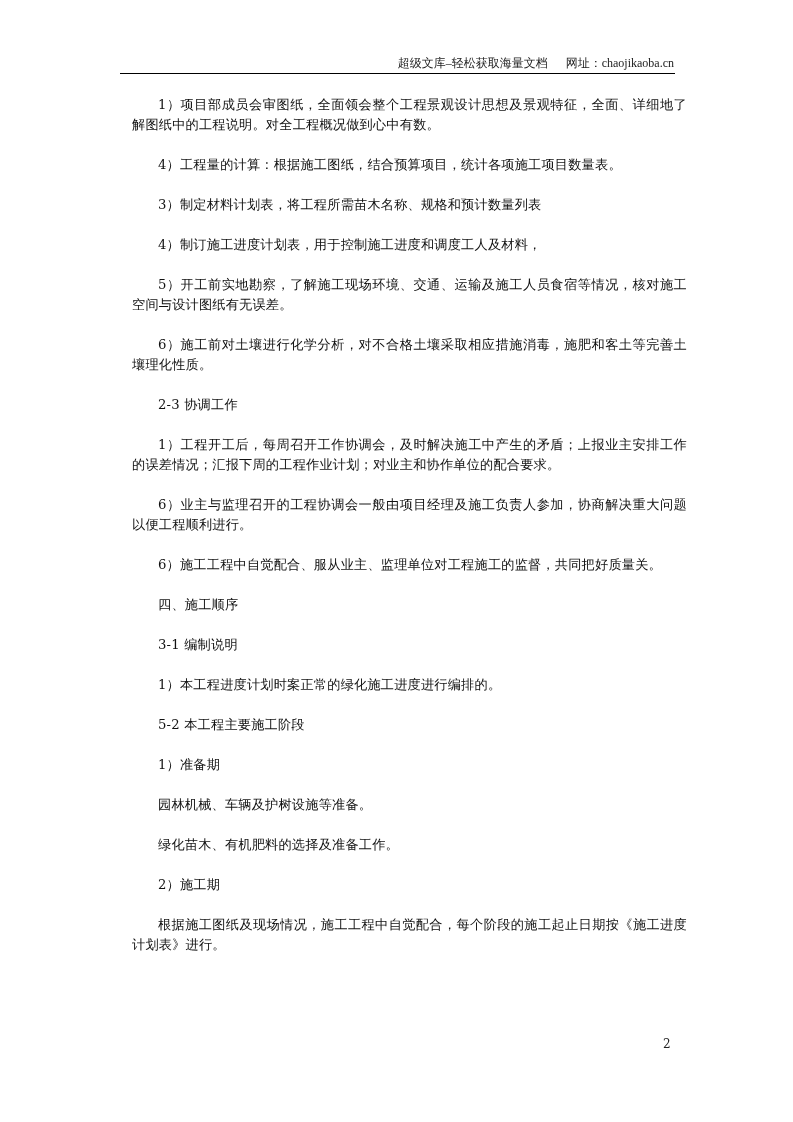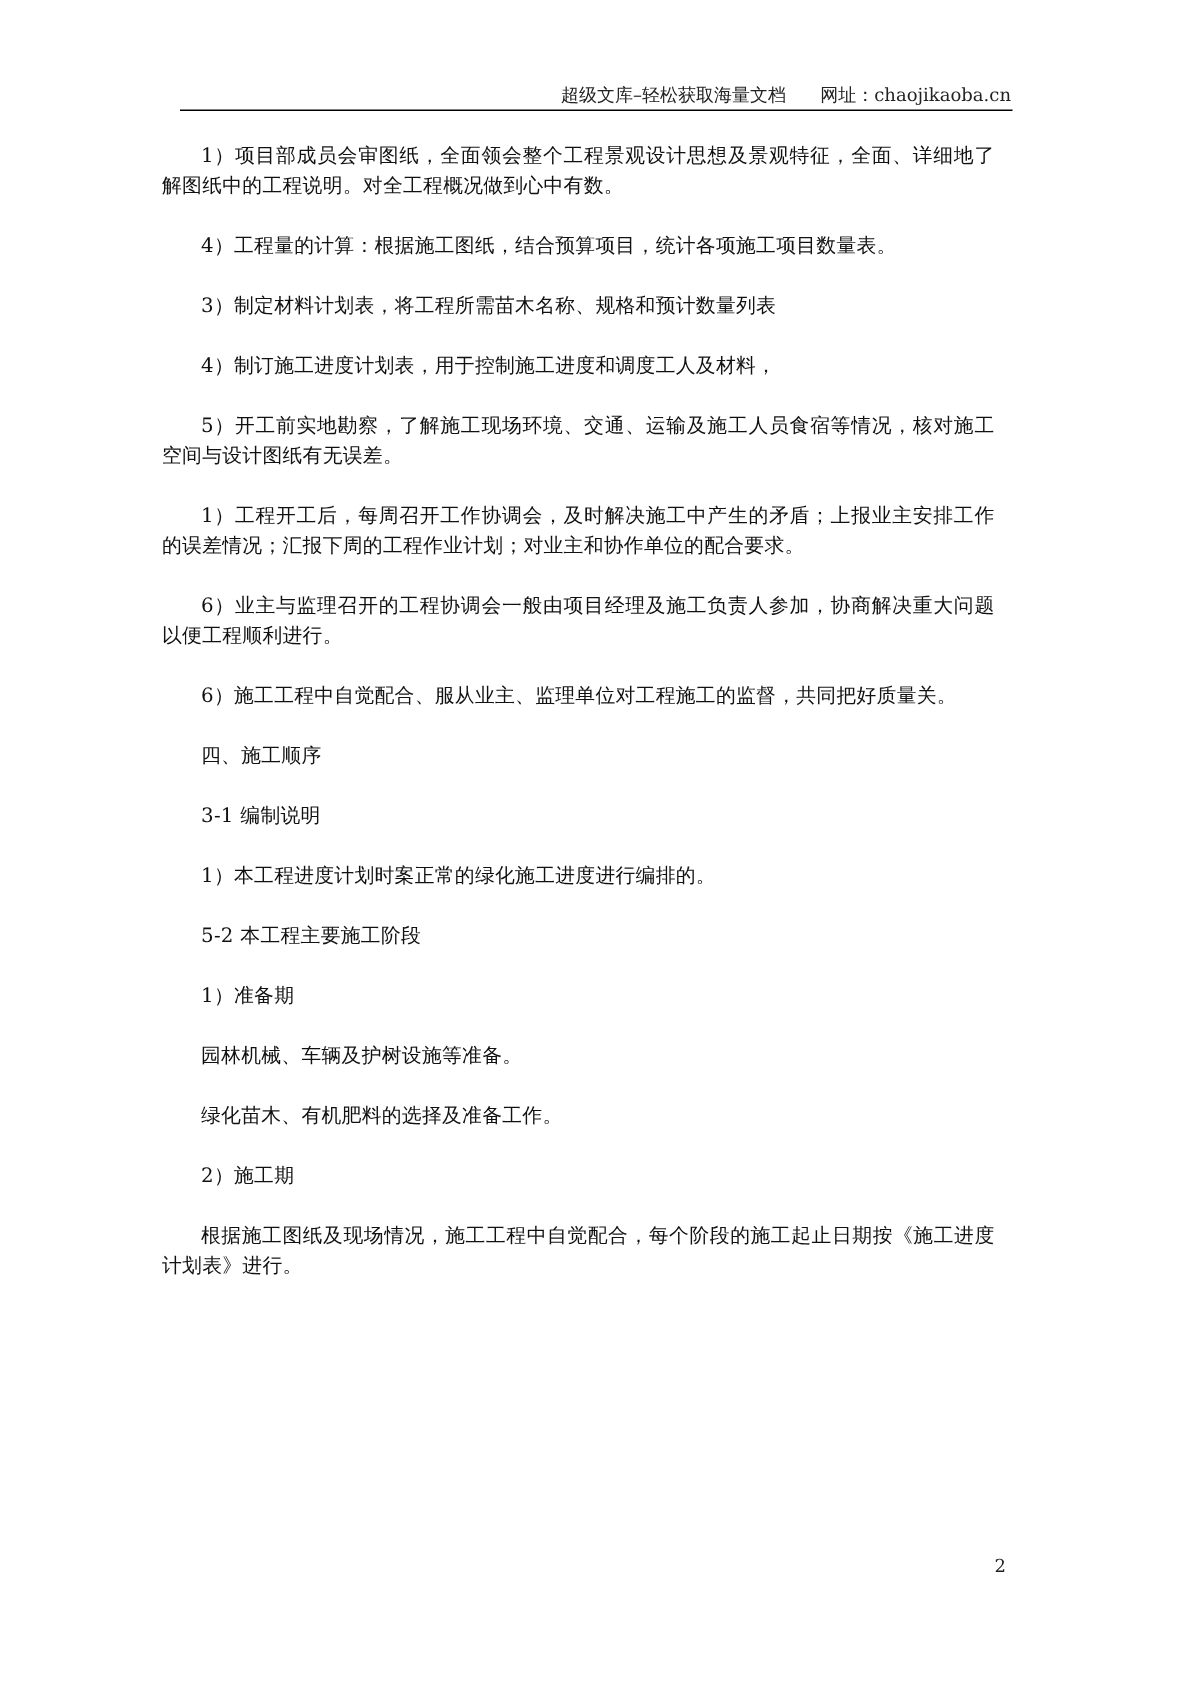--- a/index.html
+++ b/index.html
@@ -1,41 +1,43 @@
 <!DOCTYPE html>
 <html><head>
 <meta charset="utf-8">
 <style>
   html, body { margin: 0; padding: 0; background: #ffffff; }
   body { width: 793px; height: 1122px; position: relative; overflow: hidden;
          font-family: "DejaVu Serif", "Liberation Serif", serif; color: #111; }
   .header { position: absolute; left: 120px; top: 55px; width: 554px; height: 18px;
-            font-size: 12px; text-align: right; color: #222; }
+            font-size: 12px; text-align: right; color: #222; font-family: Liberation Serif, serif; }
   .header-rule { position: absolute; left: 120px; top: 73px; width: 555px; height: 0;
                  border-top: 1px solid #000; }
-  .body { position: absolute; left: 108px; top: 95px; width: 555px; }
+  .body { position: absolute; left: 132px; top: 95px; width: 555px; }
   .p { font-size: 13.2px; line-height: 20px; margin: 0 0 20px 0; text-align: justify; letter-spacing: 0.2px; }
   .indent { text-indent: 26px; }
   .pad { padding-left: 26px; }
   .pagenum { position: absolute; left: 663px; top: 1037px; font-size: 12px; color: #222; }
 </style>
 </head>
 <body>
 
 <div class="header">
   <span>超级文库–轻松获取海量文档</span>&nbsp;&nbsp;&nbsp;&nbsp;&nbsp;&nbsp;<span>网址：</span><span>chaojikaoba.cn</span>
 </div>
 <div class="header-rule"></div>
 
 <div class="body">
   <p class="p indent">1）项目部成员会审图纸，全面领会整个工程景观设计思想及景观特征，全面、详细地了解图纸中的工程说明。对全工程概况做到心中有数。</p>
   <p class="p indent">4）工程量的计算：根据施工图纸，结合预算项目，统计各项施工项目数量表。</p>
   <p class="p indent">3）制定材料计划表，将工程所需苗木名称、规格和预计数量列表</p>
   <p class="p indent">4）制订施工进度计划表，用于控制施工进度和调度工人及材料，</p>
   <p class="p indent">5）开工前实地勘察，了解施工现场环境、交通、运输及施工人员食宿等情况，核对施工空间与设计图纸有无误差。</p>
+  <p class="p indent">6）施工前对土壤进行化学分析，对不合格土壤采取相应措施消毒，施肥和客土等完善土壤理化性质。</p>
+  <p class="p pad">2-3 协调工作</p>
   <p class="p indent">1）工程开工后，每周召开工作协调会，及时解决施工中产生的矛盾；上报业主安排工作的误差情况；汇报下周的工程作业计划；对业主和协作单位的配合要求。</p>
   <p class="p indent">6）业主与监理召开的工程协调会一般由项目经理及施工负责人参加，协商解决重大问题以便工程顺利进行。</p>
   <p class="p indent">6）施工工程中自觉配合、服从业主、监理单位对工程施工的监督，共同把好质量关。</p>
   <p class="p pad">四、施工顺序</p>
   <p class="p pad">3-1 编制说明</p>
   <p class="p pad">1）本工程进度计划时案正常的绿化施工进度进行编排的。</p>
   <p class="p pad">5-2 本工程主要施工阶段</p>
   <p class="p pad">1）准备期</p>
   <p class="p pad">园林机械、车辆及护树设施等准备。</p>
   <p class="p pad">绿化苗木、有机肥料的选择及准备工作。</p>

